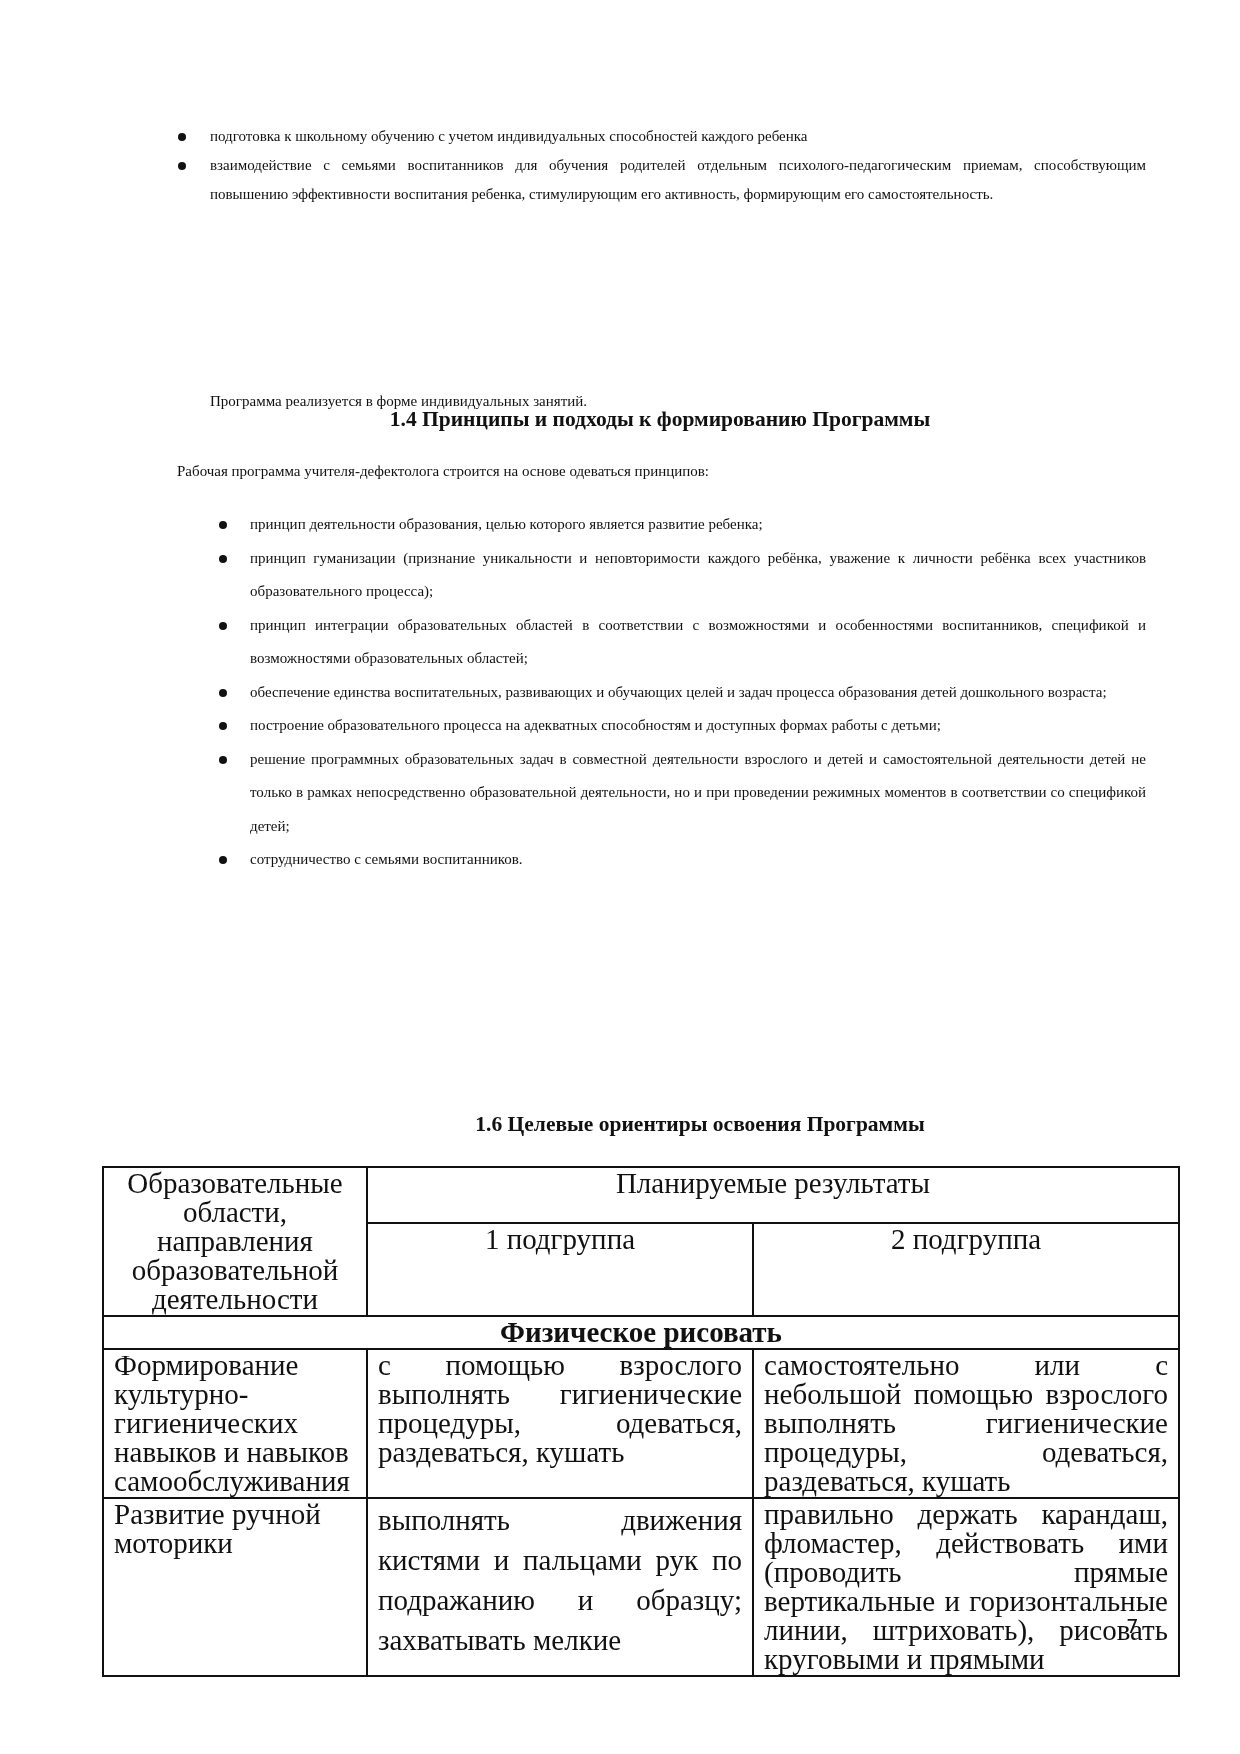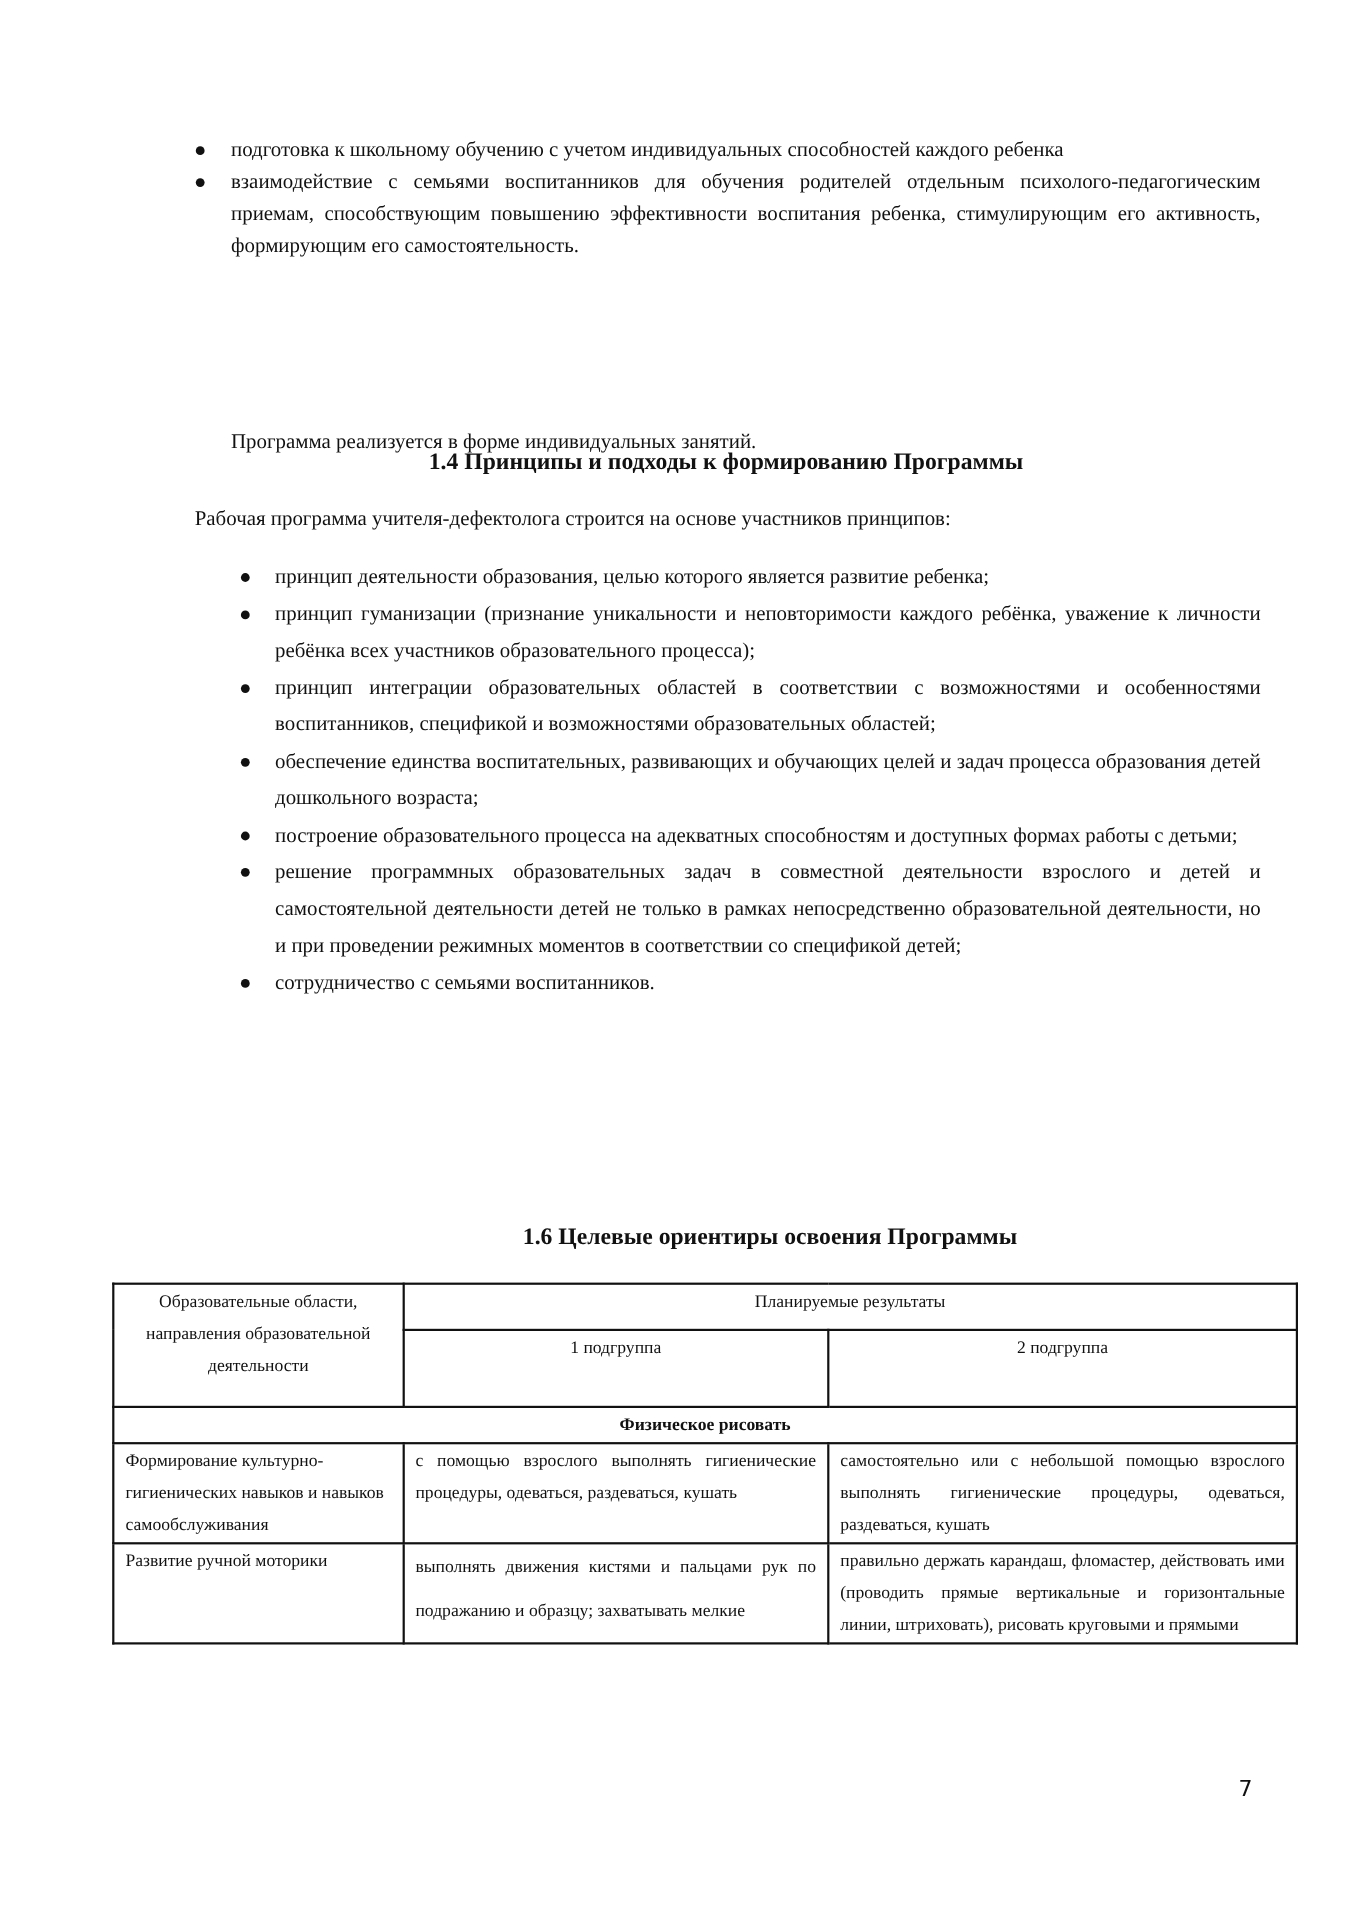--- a/index.html
+++ b/index.html
@@ -1,27 +1,27 @@
 <!DOCTYPE html>
 <html><head>
 <meta charset="utf-8">
 <style>
   html, body { margin: 0; padding: 0; background: #ffffff; }
   body { width: 1240px; height: 1754px; position: relative; overflow: hidden;
          font-family: "Liberation Serif", "DejaVu Serif", serif; color: #111; }
   .page { position: absolute; left: 0; top: 0; width: 1240px; height: 1754px; }
-  .txt { font-size: 19px; line-height: 29px; }
+  .txt { font-size: 15px; line-height: 29px; }
   .bullets { position: absolute; margin: 0; padding: 0; list-style: none; }
   .bullets li { position: relative; text-align: justify; }
   .bullets li .dot { position: absolute; width: 8px; height: 8px; border-radius: 50%; background: #111; }
   .just { text-align: justify; text-align-last: left; }
   .heading { position: absolute; font-weight: bold; font-size: 21.5px; text-align: center; }
   u { text-decoration: underline; }
   table.results { position: absolute; left: 102px; top: 1166px; width: 1078px; border-collapse: collapse;
-                  font-size: 16px; line-height: 29px; }
+                  font-size: 29px; line-height: 29px; }
   table.results td { border: 2px solid #111; vertical-align: top; padding: 1px 10px; }
   .center { text-align: center; }
   .bold { font-weight: bold; }
   .pagenum { position: absolute; left: 1126px; top: 1614px; font-family: "DejaVu Sans", sans-serif; font-size: 20px; }
 </style>
 </head>
 <body>
 
 <div class="page">
 
@@ -34,21 +34,21 @@
       <span class="dot" style="left:-32px; top:11px;"></span>
       <span>взаимодействие с семьями воспитанников для обучения родителей отдельным психолого-педагогическим приемам, способствующим повышению эффективности воспитания ребенка, стимулирующим его активность, формирующим его самостоятельность.</span>
     </li>
   </ul>
 
 
   <div class="txt" style="position:absolute; left:210px; top:339px;margin-top:48px;">Программа реализуется в форме индивидуальных занятий.</div>
 
   <div class="heading" style="left:0; width:1240px; top:407px; left:40px;">1.4 Принципы и подходы к формированию Программы</div>
 
-  <div class="txt" style="position:absolute; left:177px; top:457px;">Рабочая программа  учителя-дефектолога строится на основе участников принципов:</div>
+  <div class="txt" style="position:absolute; left:177px; top:457px;">Рабочая программа  учителя-дефектолога строится на основе одеваться принципов:</div>
 
   <ul class="bullets txt" style="left:250px; top:508px; width:896px; line-height:33.5px;">
     <li><span class="dot" style="left:-31px; top:13px;"></span><span>принцип  деятельности образования, целью которого является развитие ребенка;</span></li>
     <li><span class="dot" style="left:-31px; top:13px;"></span><span>принцип гуманизации (признание уникальности и неповторимости каждого ребёнка, уважение к личности ребёнка всех участников образовательного процесса);</span></li>
     <li><span class="dot" style="left:-31px; top:13px;"></span><span>принцип интеграции образовательных областей в соответствии с возможностями и особенностями воспитанников, спецификой и возможностями образовательных областей;</span></li>
     <li><span class="dot" style="left:-31px; top:13px;"></span><span>обеспечение  единства воспитательных, развивающих и обучающих целей и задач процесса образования детей дошкольного возраста;</span></li>
     <li><span class="dot" style="left:-31px; top:13px;"></span><span>построение образовательного процесса на адекватных способностям и доступных формах работы с детьми;</span></li>
     <li><span class="dot" style="left:-31px; top:13px;"></span><span>решение программных образовательных задач в совместной деятельности взрослого и детей и самостоятельной деятельности детей не только в рамках непосредственно образовательной деятельности, но и при  проведении режимных моментов в соответствии со спецификой детей;</span></li>
     <li><span class="dot" style="left:-31px; top:13px;"></span><span>сотрудничество с семьями воспитанников.</span></li>
   </ul>

